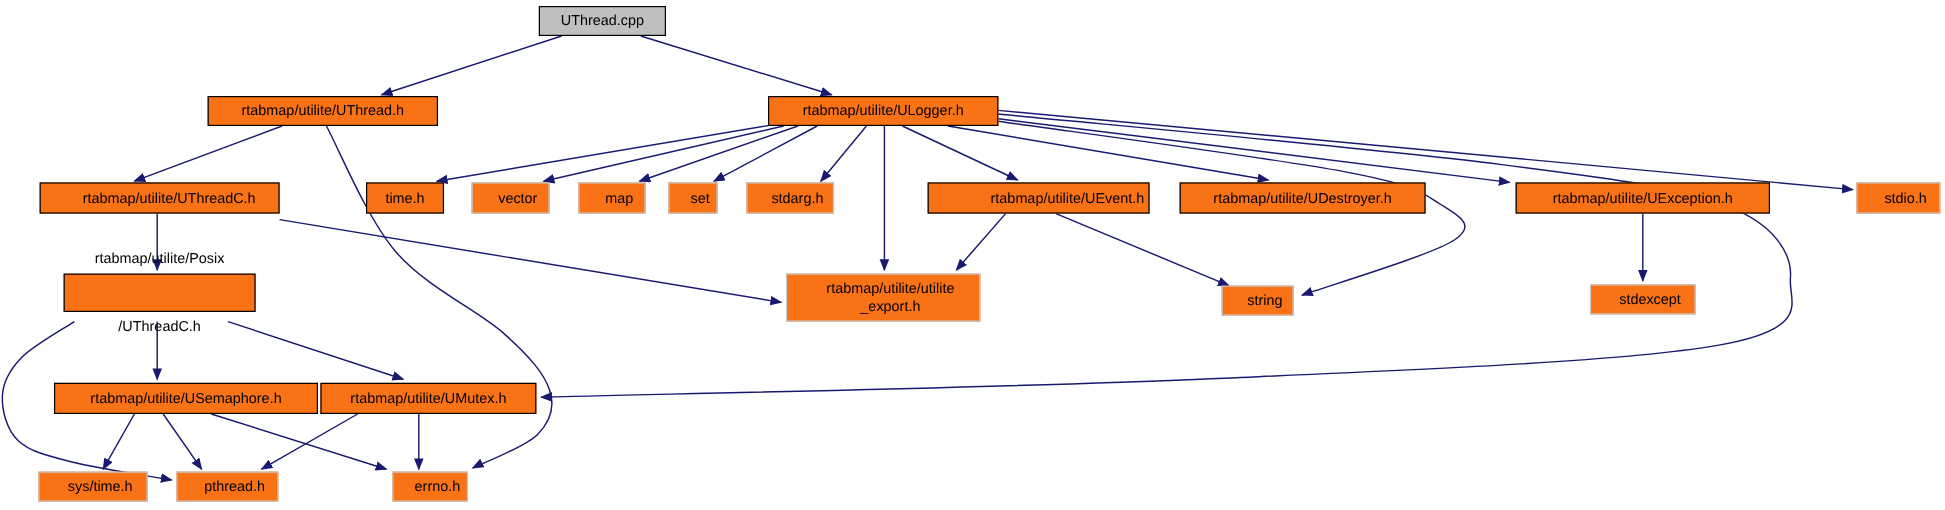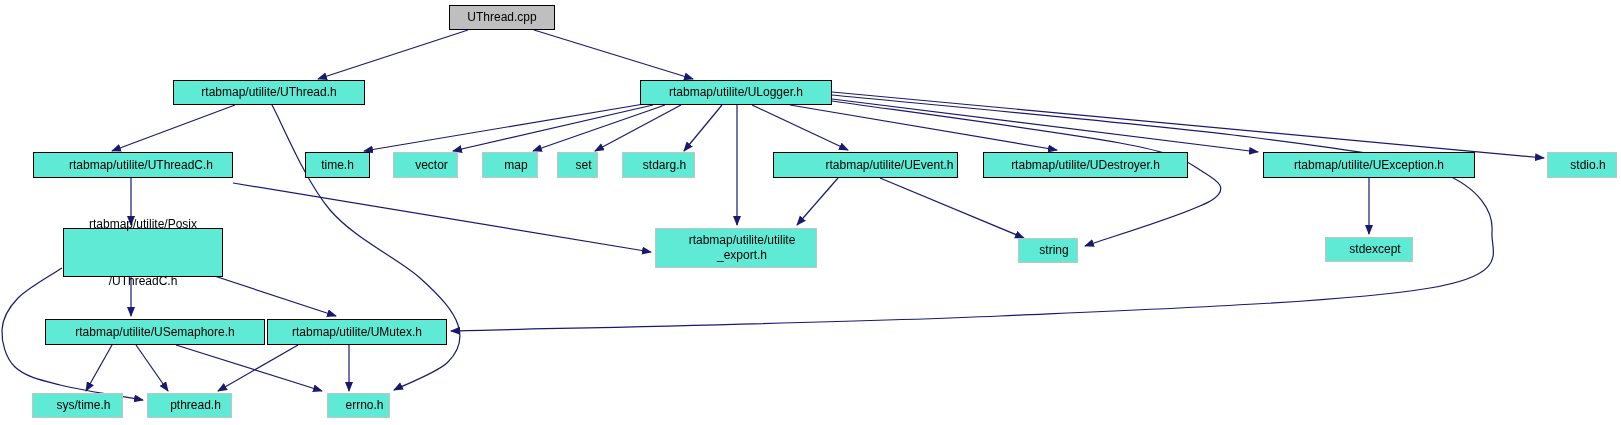--- a/index.html
+++ b/index.html
@@ -11,21 +11,21 @@
     overflow:hidden;
   }
   #edge-layer{position:absolute;left:0;top:0;width:1621px;height:425px;}
   .node{
     position:absolute;
     box-sizing:border-box;
     display:flex;
     flex-direction:column;
     align-items:center;
     justify-content:center;
-    background:#5eead4;
+    background:#f97316;
     border:1px solid #000000;
     font-size:12px;
     line-height:1.25;
     color:#000000;
     white-space:nowrap;
     text-align:center;
   }
   .node.source{background:#bfbfbf;border:1.5px solid #000000;}
   .node.ext{border:1px solid #c3c3c3;padding-left:12px;}
   .edge{fill:none;stroke:#191970;stroke-width:1.2;}
@@ -105,21 +105,21 @@
       </div>
       <div class="node doc" style="left: 983px; top: 152px; width: 205px; height: 26px;">
         <span>rtabmap/utilite/UDestroyer.h</span>
       </div>
       <div class="node doc" style="left: 1263px; top: 152px; width: 212px; height: 26px;">
         <span>rtabmap/utilite/UException.h</span>
       </div>
       <div class="node ext" style="left: 1547px; top: 152px; width: 70px; height: 26px;">
         <span>stdio.h</span>
       </div>
-      <div class="node doc" style="left: 63px; top: 228px; width: 160px; height: 49px; gap: 42px;">
+      <div class="node doc" style="left: 53px; top: 228px; width: 160px; height: 32px; gap: 42px;">
         <span>rtabmap/utilite/Posix</span>
         <span>/UThreadC.h</span>
       </div>
       <div class="node ext" style="left: 655px; top: 228px; width: 162px; height: 40px;">
         <span>rtabmap/utilite/utilite</span>
         <span>_export.h</span>
       </div>
       <div class="node ext" style="left: 1018px; top: 238px; width: 60px; height: 25px;">
         <span>string</span>
       </div>

